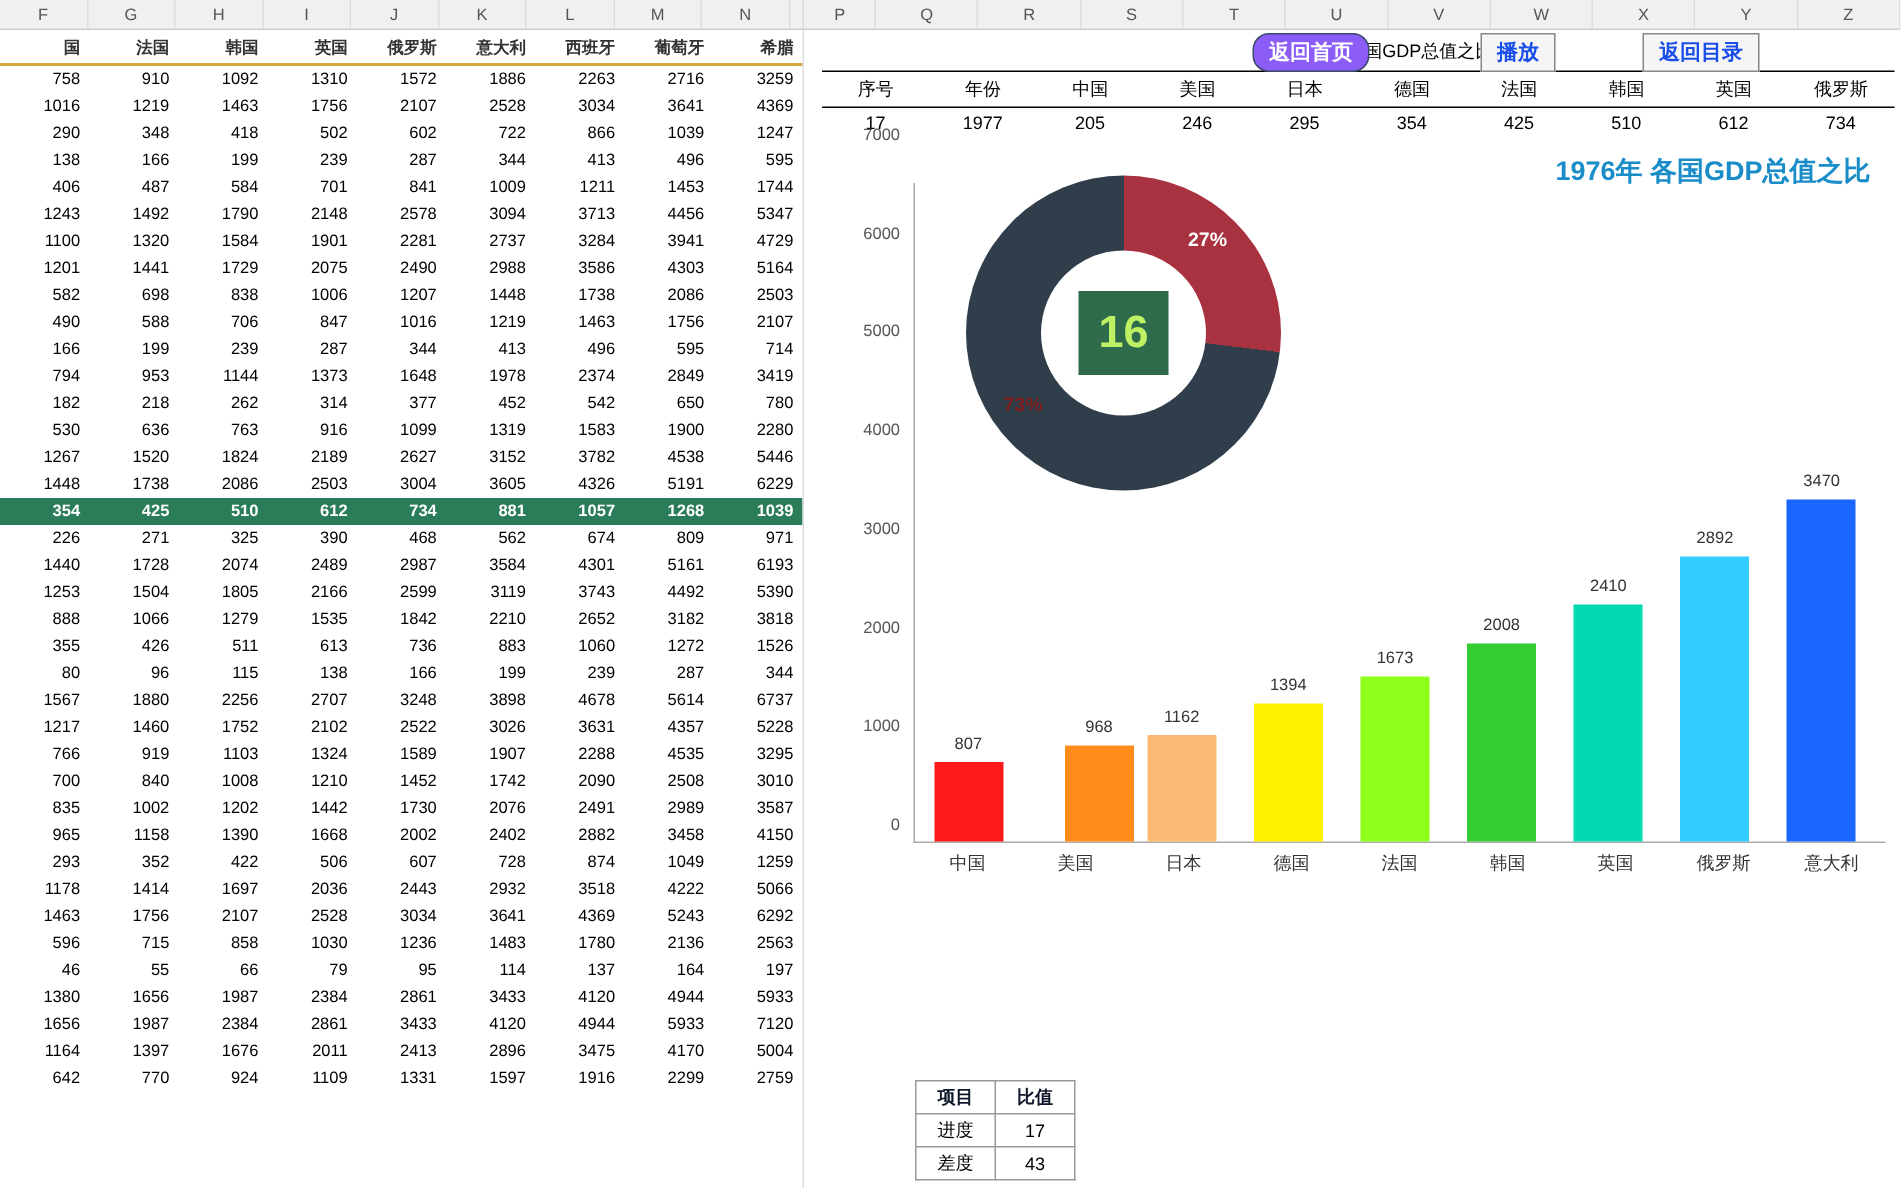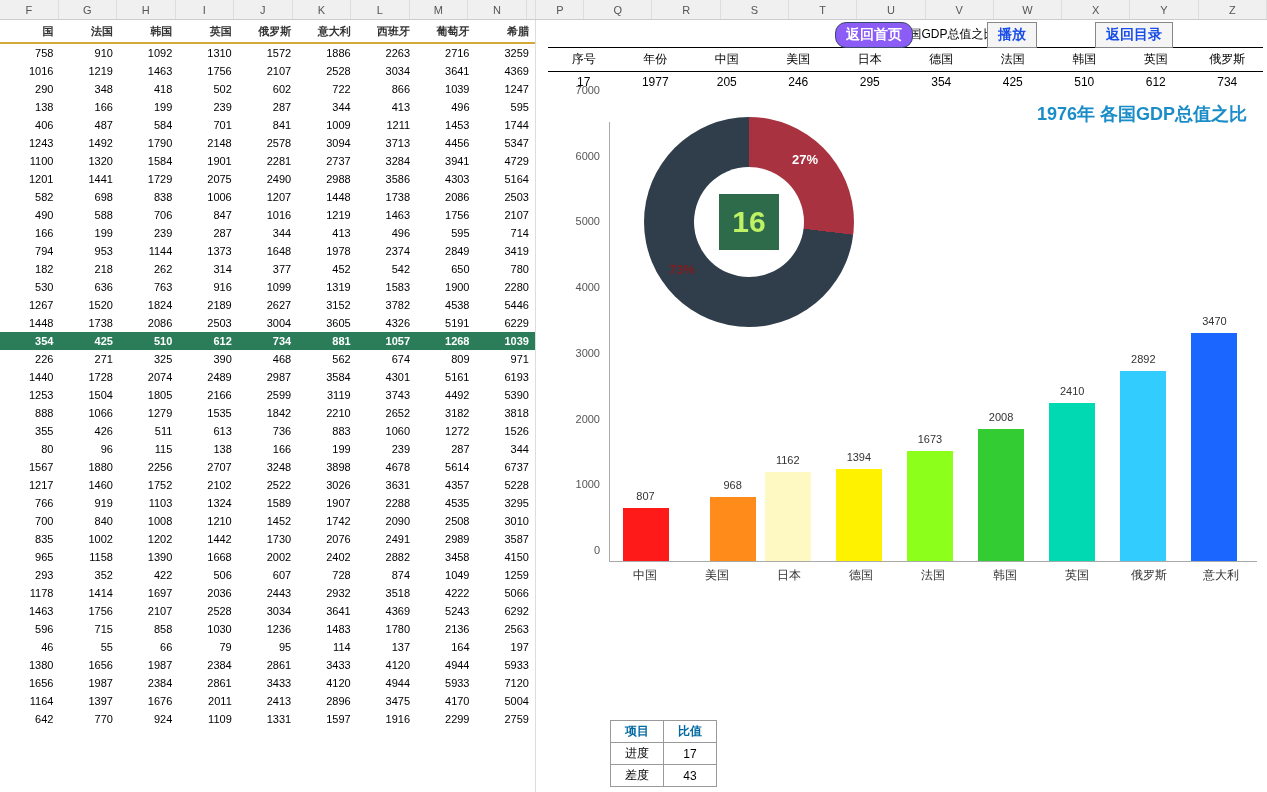--- a/index.html
+++ b/index.html
@@ -54,21 +54,21 @@
 .y-tick { position: absolute; right: 4px; font-size: 11px; color: #555; transform: translateY(-50%); }
 .plot { position: absolute; left: 45px; right: 0; top: 0; bottom: 80px; border-left: 1px solid #aaa; border-bottom: 1px solid #aaa; }
 .bar { position: absolute; bottom: 0; width: 46px; }
 .bar-label { position: absolute; width: 100%; text-align: center; top: -18px; font-size: 11px; color: #333; }
 .x-labels { position: absolute; left: 45px; right: 0; bottom: 58px; display: flex; }
 .x-label { flex: 1; text-align: center; font-size: 12px; color: #333; }
 
 
 .ratio-table { position: absolute; left: 610px; top: 720px; border-collapse: collapse; }
 .ratio-table td { border: 1px solid #999; padding: 2px 14px; font-size: 12px; text-align: center; }
-.ratio-table .hdr { color: #0369a1; font-weight: bold; }
+.ratio-table .hdr { color: #0f172a; font-weight: bold; }
 </style>
 </head>
 <body>
 
 <div class="col-headers">
     <div class="col-header" style="width: 60px;">F</div>
     <div class="col-header" style="width: 60px;">G</div>
     <div class="col-header" style="width: 60px;">H</div>
     <div class="col-header" style="width: 60px;">I</div>
     <div class="col-header" style="width: 60px;">J</div>
@@ -574,21 +574,21 @@
             <div class="y-tick" style="bottom: 394.286px;">6000</div>
             <div class="y-tick" style="bottom: 460px; margin-top: 40px;">7000</div>
           </div>
         <div class="plot">
             <div class="bar" style="left: 12.5556px; height: 53.0314px; background: rgb(255, 26, 26);">
               <div class="bar-label">807</div>
             </div>
             <div class="bar" style="left: 83.6667px; height: 63.6114px; background: rgb(255, 140, 26); margin-left: 16px;">
               <div class="bar-label">968</div>
             </div>
-            <div class="bar" style="left: 154.778px; height: 89px; background: #fef9c3;">
+            <div class="bar" style="left: 154.778px; height: 71px; background: #fdba74;">
               <div class="bar-label">1162</div>
             </div>
             <div class="bar" style="left: 225.889px; height: 91.6057px; background: rgb(255, 242, 0);">
               <div class="bar-label">1394</div>
             </div>
             <div class="bar" style="left: 297px; height: 109.94px; background: rgb(140, 255, 26);">
               <div class="bar-label">1673</div>
             </div>
             <div class="bar" style="left: 368.111px; height: 131.954px; background: rgb(51, 204, 51);">
               <div class="bar-label">2008</div>

